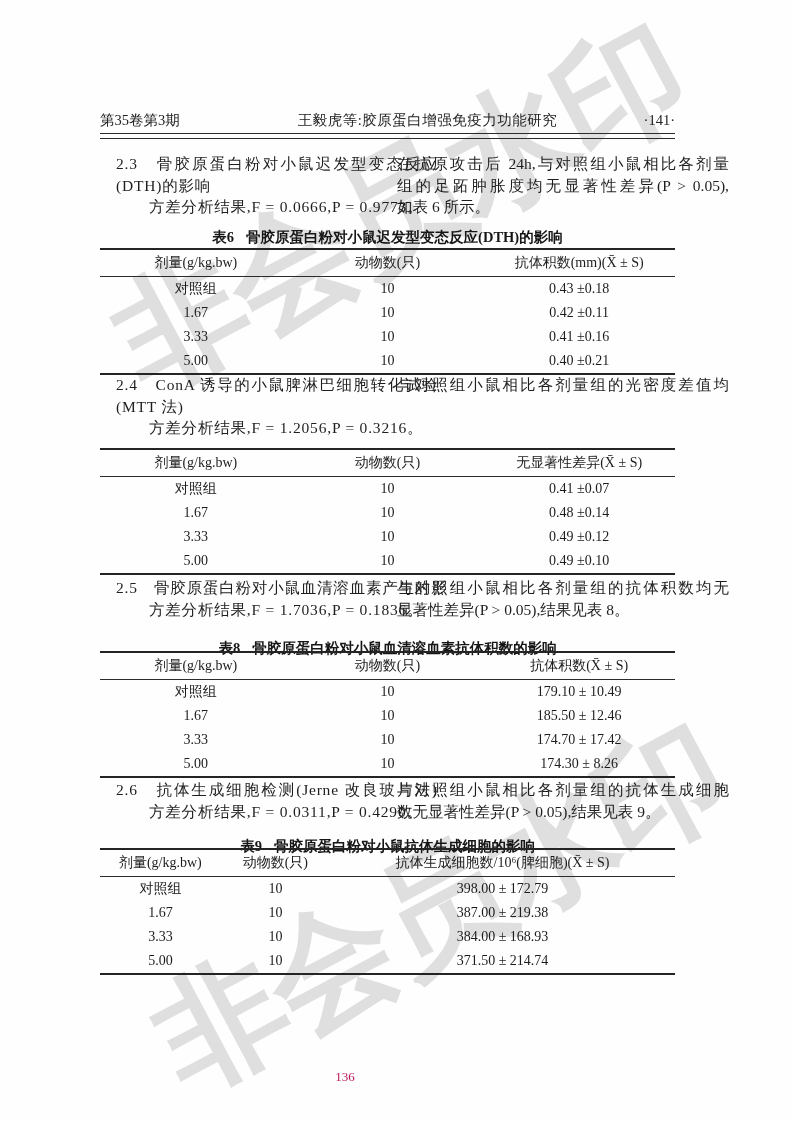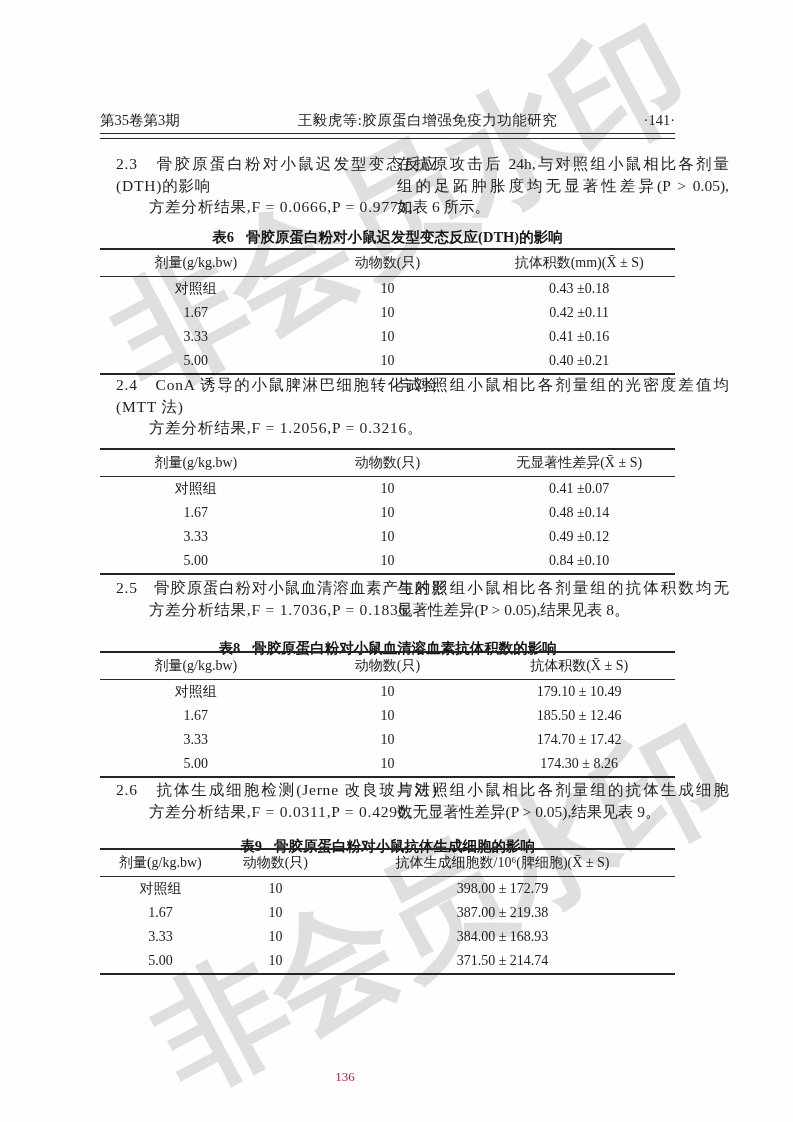--- a/index.html
+++ b/index.html
@@ -236,21 +236,21 @@
       <td>0.48 ±0.14</td>
     </tr>
     <tr>
       <td>3.33</td>
       <td>10</td>
       <td>0.49 ±0.12</td>
     </tr>
     <tr>
       <td>5.00</td>
       <td>10</td>
-      <td>0.84 ±0.10</td>
+      <td>0.49 ±0.10</td>
     </tr>
   </tbody>
     </table>
 
   <div class="section sec-25">
     <div class="col-left">
       <div class="tline">2.5　骨胶原蛋白粉对小鼠血清溶血素产生的影</div>
       <div class="tline indent">方差分析结果,F = 1.7036,P = 0.1836。</div>
     </div>
     <div class="col-right">

